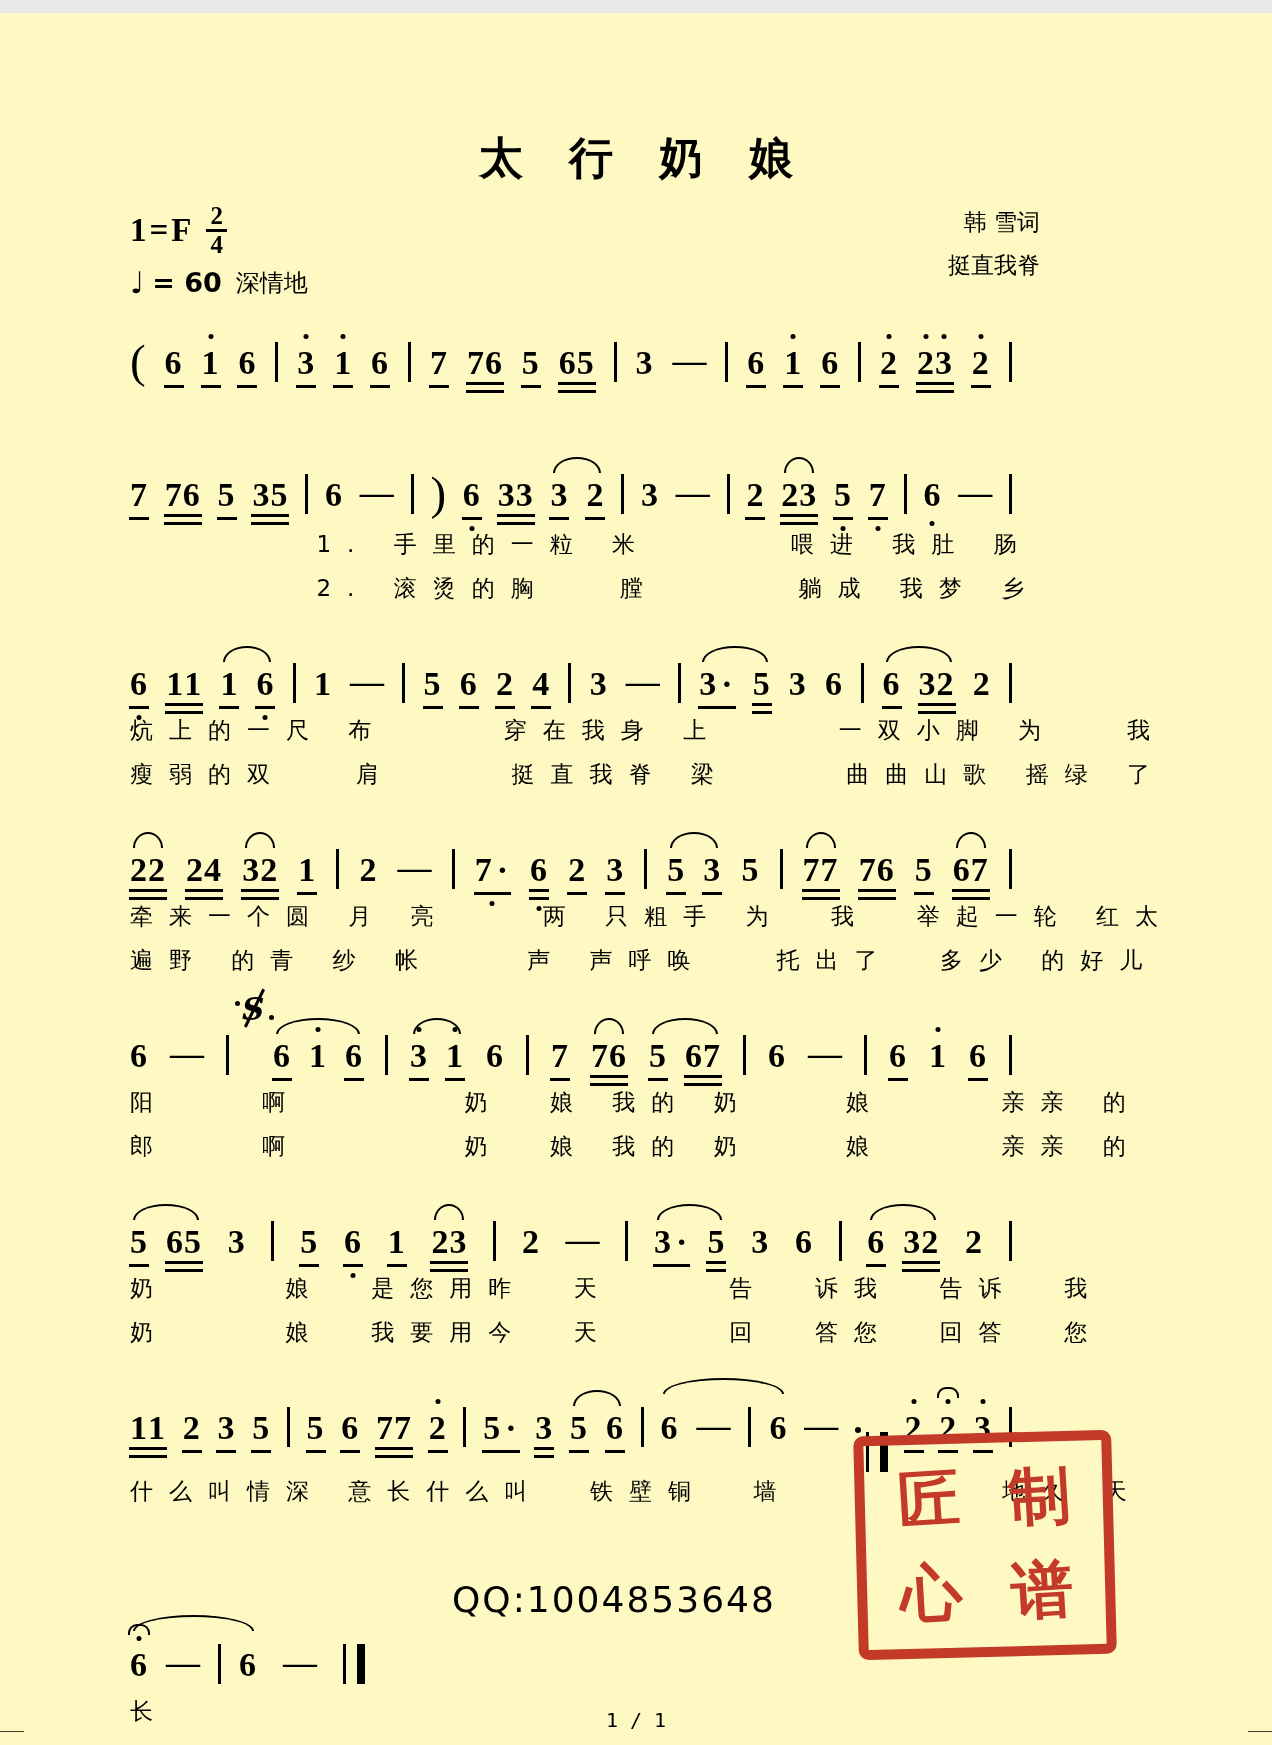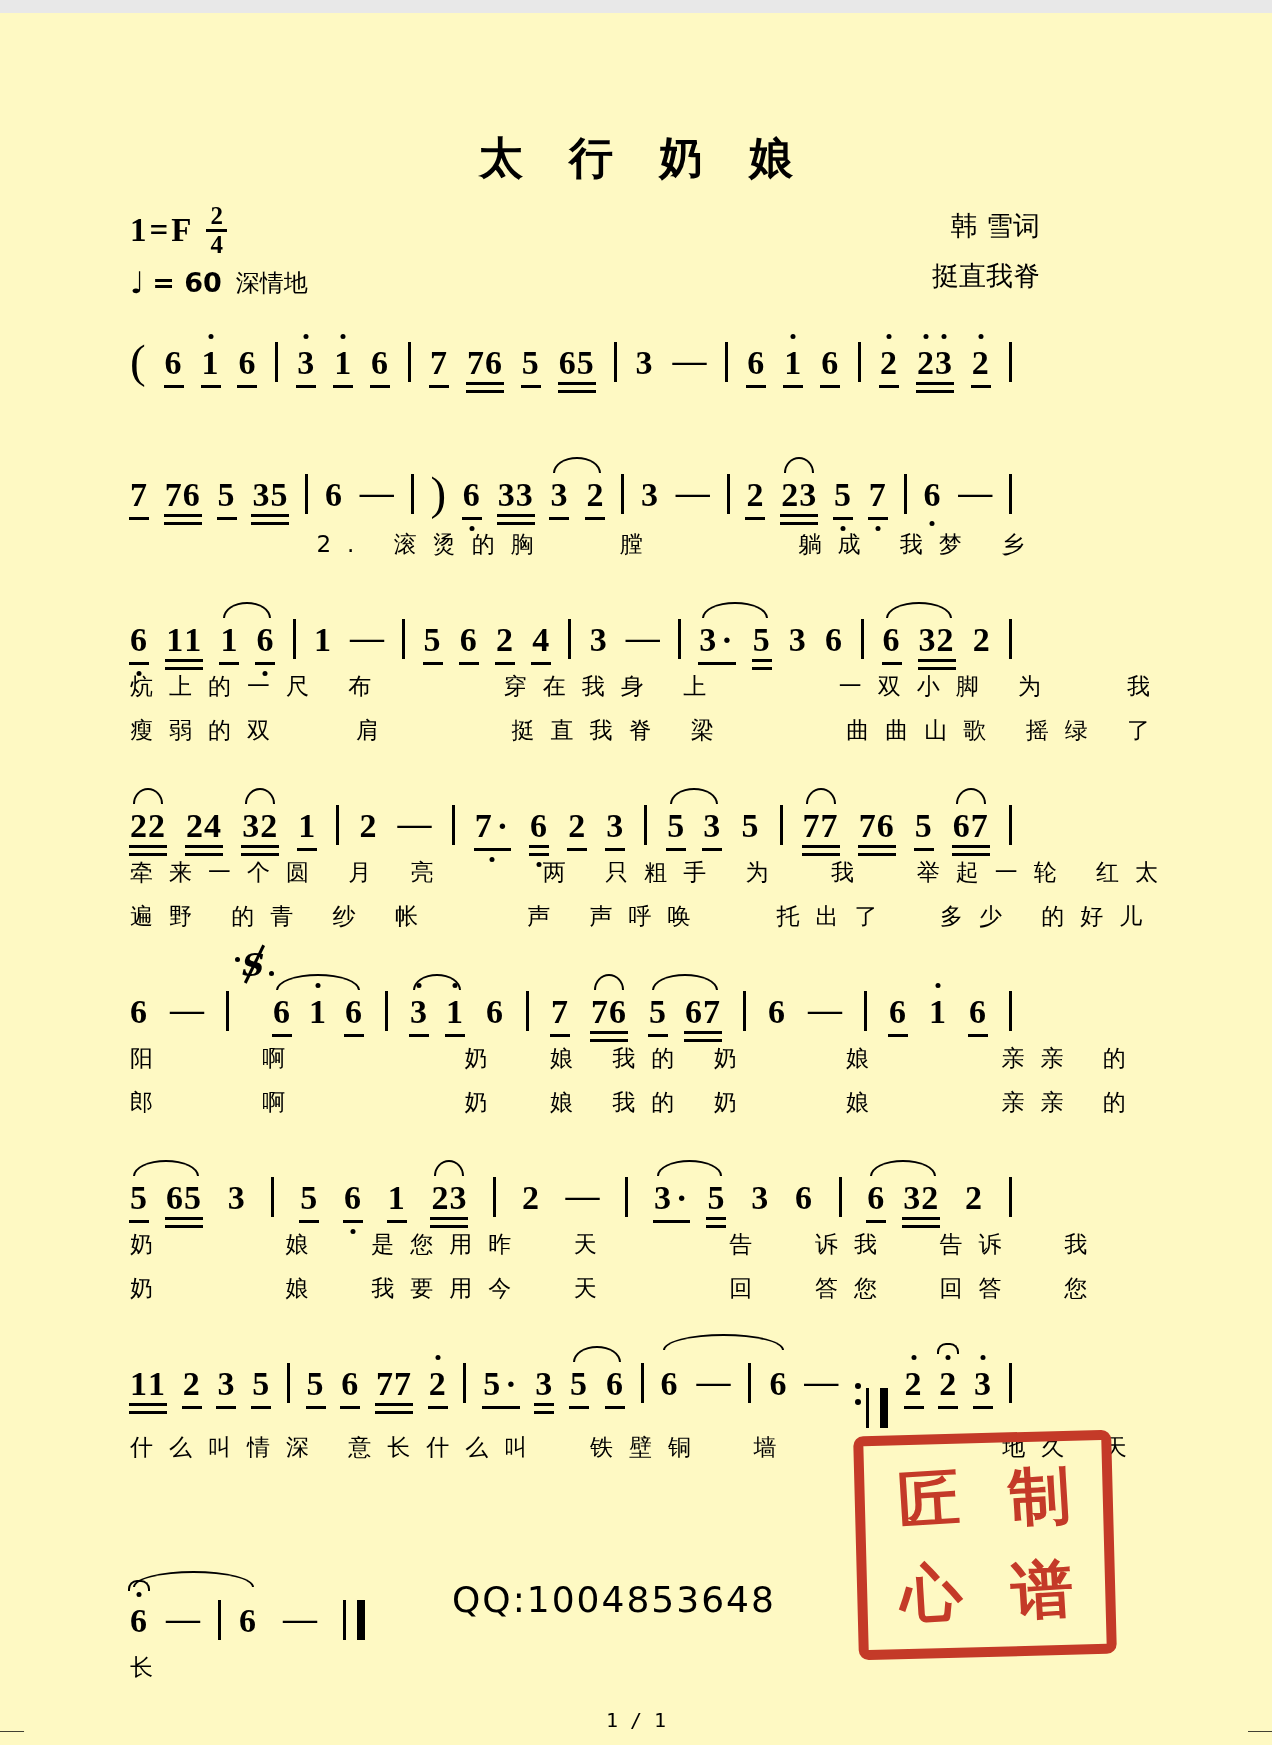--- a/index.html
+++ b/index.html
@@ -2,21 +2,21 @@
 <html><head>
 <meta charset="utf-8">
 <style>
   html,body{margin:0;padding:0;background:#e8e8e8;}
   .page{position:relative;width:1272px;height:1745px;margin:13px auto;background:#fef9c3;
         font-family:"Liberation Serif",serif;color:#000;overflow:hidden;}
 
   
   .title{margin:0;padding-top:116px;text-align:center;font-size:44px;font-weight:700;
          letter-spacing:46px;text-indent:46px;font-family:"DejaVu Sans",sans-serif;}
-  .credits{position:absolute;top:188px;right:232px;text-align:right;font-size:27px;line-height:1.85;
+  .credits{position:absolute;top:188px;right:232px;text-align:right;font-size:23px;line-height:1.85;
            font-family:"DejaVu Sans",sans-serif;}
   .keyrow{position:absolute;top:190px;left:130px;display:flex;align-items:center;text-align:center;}
   .key{font-size:33px;font-weight:700;letter-spacing:3px;}
   .frac{display:inline-flex;flex-direction:column;align-items:center;margin-left:12px;
         font-size:25px;font-weight:700;line-height:1.05;}
   .frac .top{border-bottom:3px solid #000;padding:0 4px;}
   .temporow{position:absolute;top:252px;left:130px;display:flex;align-items:center;gap:8px;
             font-family:"DejaVu Sans",sans-serif;}
   .tnote{font-size:30px;}
   .tval{font-size:27px;font-weight:700;text-align:center;}
@@ -232,20 +232,21 @@
           <span class="note u1">
             <span class="unit">7<i class="db"></i></span>
           </span>
           <span class="bar"></span>
           <span class="note u0">
             <span class="unit">6<i class="db"></i></span>
           </span>
           <span class="dash">—</span>
           <span class="bar"></span>
         </div>
+        <div class="lyr">        1. 手里的一粒 米      喂进 我肚 肠</div>
         <div class="lyr">        2. 滚烫的胸   膛      躺成 我梦 乡</div>
       </div>
       <div class="sline sline3">
         <div class="mline">
           <span class="note u1">
             <span class="unit">6<i class="db"></i></span>
           </span>
           <span class="note u2">
             <span class="unit">1</span>
             <span class="unit">1</span>

